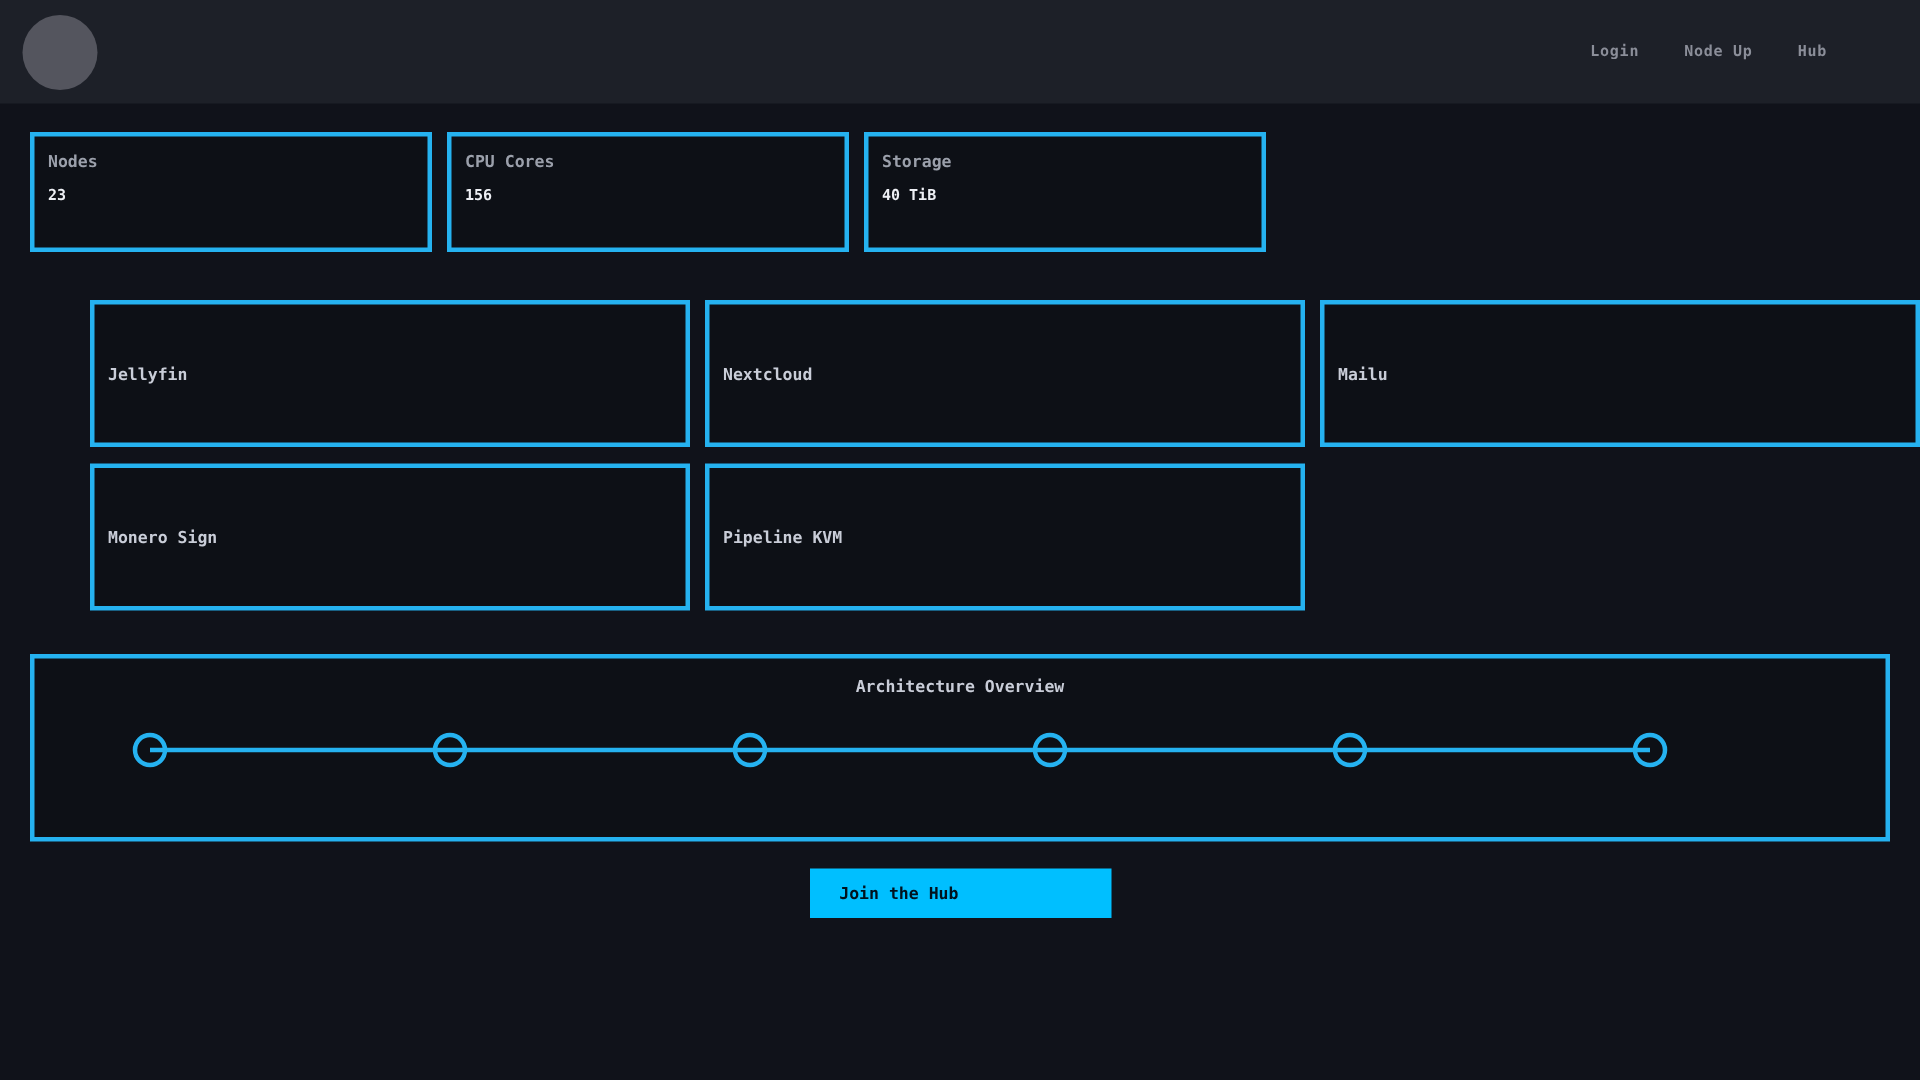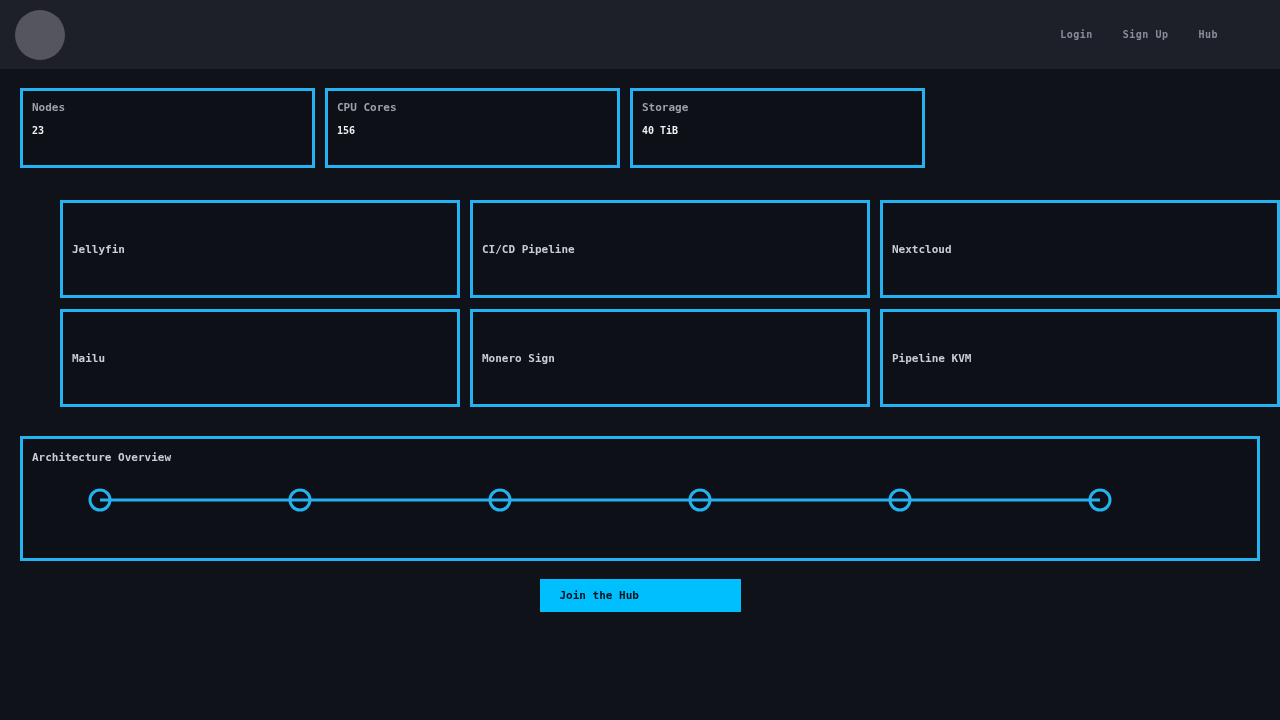--- a/index.html
+++ b/index.html
@@ -37,21 +37,21 @@
     color:var(--navlink-gray);
     font-size:10px;
     letter-spacing:0.5px;
     text-decoration:none;
     cursor:pointer;
   }
   .nav-link + .nav-link{margin-left:30px;}
   main{padding:19px 20px 0 20px;}
   .stats-row{display:flex;gap:10px;}
   .stat-card{
-    width:295px;height:80px;
+    width:268px;height:80px;
     background:var(--card-bg);
     border:3px solid var(--accent);
     padding:10px 9px;
   }
   .stat-label{font-size:11px;color:var(--label-gray);}
   .stat-value{font-size:10px;color:var(--value-white);margin-top:11px;}
   .services-grid{
     margin-top:32px;
     display:grid;
     grid-template-columns:400px 400px 400px;
@@ -68,20 +68,21 @@
     cursor:pointer;
   }
   .service-name{font-size:11px;color:var(--text-light);}
   .arch-panel{
     margin-top:29px;
     width:1240px;height:125px;
     background:var(--card-bg);
     border:3px solid var(--accent);
     position:relative;
     padding:12px 9px;
+    text-align:center;
   }
   .arch-title{font-size:11px;color:var(--text-light);}
   .arch-svg{position:absolute;left:0;top:0;width:1234px;height:119px;}
   .cta-row{display:flex;justify-content:center;margin-top:18px;}
   .cta-button{
     width:201px;height:33px;
     background:var(--cta-bg);
     border:none;
     color:#00121e;
     font-family:"DejaVu Sans Mono","Liberation Mono",monospace;
@@ -92,21 +93,21 @@
     cursor:pointer;
   }
 </style>
 </head>
 <body>
 
 <header class="navbar">
   <div class="avatar"></div>
   <nav class="nav-links">
     <a class="nav-link">Login</a>
-    <a class="nav-link">Sign Up</a>
+    <a class="nav-link">Node Up</a>
     <a class="nav-link">Hub</a>
   </nav>
 </header>
 
 <main>
 
   <section class="stats-row">
     <div class="stat-card">
       <div class="stat-label">Nodes</div>
       <div class="stat-value">23</div>
@@ -117,23 +118,20 @@
     </div>
     <div class="stat-card">
       <div class="stat-label">Storage</div>
       <div class="stat-value">40 TiB</div>
     </div>
   </section>
 
   <section class="services-grid">
     <div class="service-card">
       <span class="service-name">Jellyfin</span>
-    </div>
-    <div class="service-card">
-      <span class="service-name">CI/CD Pipeline</span>
     </div>
     <div class="service-card">
       <span class="service-name">Nextcloud</span>
     </div>
     <div class="service-card">
       <span class="service-name">Mailu</span>
     </div>
     <div class="service-card">
       <span class="service-name">Monero Sign</span>
     </div>

